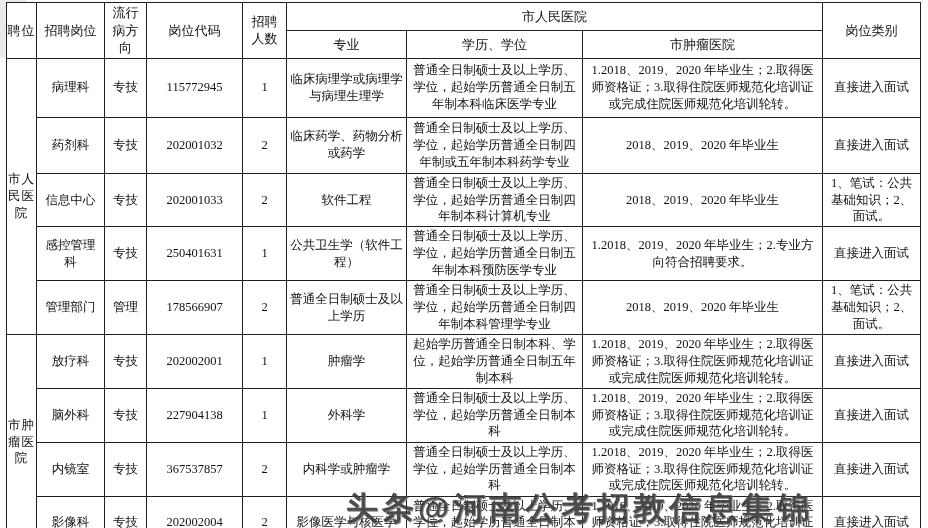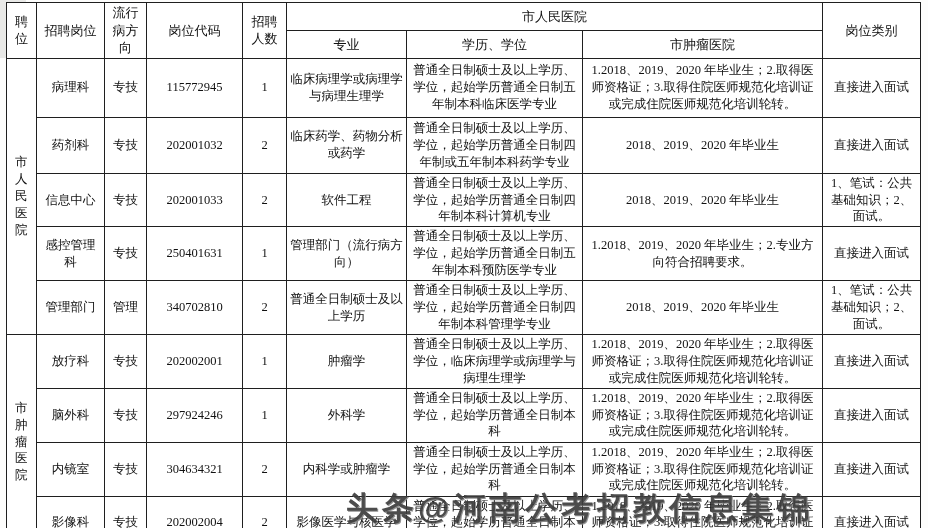--- a/index.html
+++ b/index.html
@@ -28,21 +28,21 @@
     font-size: 12.5px;
     font-weight: normal;
     color: #111;
     line-height: 1.35;
     padding: 1px 3px;
     overflow: hidden;
     word-break: break-all;
   }
   thead th { font-size: 13px; }
   td.vtext, th.vtext {
-    padding: 1px 8px;
+    padding: 1px 0;
     letter-spacing: 1px;
   }
   .watermark {
     position: absolute;
     left: 346px; top: 487px;
     font-family: "Liberation Sans", sans-serif;
     font-size: 32px;
     font-weight: 700;
     color: #3d3d3d;
     letter-spacing: 4px;
@@ -122,61 +122,61 @@
         <td>软件工程</td>
         <td>普通全日制硕士及以上学历、学位，起始学历普通全日制四年制本科计算机专业</td>
         <td>2018、2019、2020 年毕业生</td>
         <td>1、笔试：公共基础知识；2、面试。</td>
       </tr>
       <tr style="height:54px">
         <td>感控管理科</td>
         <td>专技</td>
         <td>250401631</td>
         <td>1</td>
-        <td>管理部门（流行病方向）</td>
+        <td>公共卫生学（软件工程）</td>
         <td>普通全日制硕士及以上学历、学位，起始学历普通全日制五年制本科预防医学专业</td>
         <td>1.2018、2019、2020 年毕业生；2.专业方向符合招聘要求。</td>
         <td>直接进入面试</td>
       </tr>
       <tr style="height:49px">
         <td>管理部门</td>
         <td>管理</td>
-        <td>340702810</td>
+        <td>178566907</td>
         <td>2</td>
         <td>普通全日制硕士及以上学历</td>
         <td>普通全日制硕士及以上学历、学位，起始学历普通全日制四年制本科管理学专业</td>
         <td>2018、2019、2020 年毕业生</td>
         <td>1、笔试：公共基础知识；2、面试。</td>
       </tr>
 
       <tr style="height:51px">
         <td rowspan="4" class="vtext">市肿瘤医院</td>
         <td>放疗科</td>
         <td>专技</td>
         <td>202002001</td>
         <td>1</td>
         <td>肿瘤学</td>
-        <td>普通全日制硕士及以上学历、学位，临床病理学或病理学与病理生理学</td>
+        <td>起始学历普通全日制本科、学位，起始学历普通全日制五年制本科</td>
         <td>1.2018、2019、2020 年毕业生；2.取得医师资格证；3.取得住院医师规范化培训证或完成住院医师规范化培训轮转。</td>
         <td>直接进入面试</td>
       </tr>
       <tr style="height:54px">
         <td>脑外科</td>
         <td>专技</td>
-        <td>297924246</td>
+        <td>227904138</td>
         <td>1</td>
         <td>外科学</td>
         <td>普通全日制硕士及以上学历、学位，起始学历普通全日制本科</td>
         <td>1.2018、2019、2020 年毕业生；2.取得医师资格证；3.取得住院医师规范化培训证或完成住院医师规范化培训轮转。</td>
         <td>直接进入面试</td>
       </tr>
       <tr style="height:54px">
         <td>内镜室</td>
         <td>专技</td>
-        <td>304634321</td>
+        <td>367537857</td>
         <td>2</td>
         <td>内科学或肿瘤学</td>
         <td>普通全日制硕士及以上学历、学位，起始学历普通全日制本科</td>
         <td>1.2018、2019、2020 年毕业生；2.取得医师资格证；3.取得住院医师规范化培训证或完成住院医师规范化培训轮转。</td>
         <td>直接进入面试</td>
       </tr>
       <tr style="height:48px">
         <td>影像科</td>
         <td>专技</td>
         <td>202002004</td>

